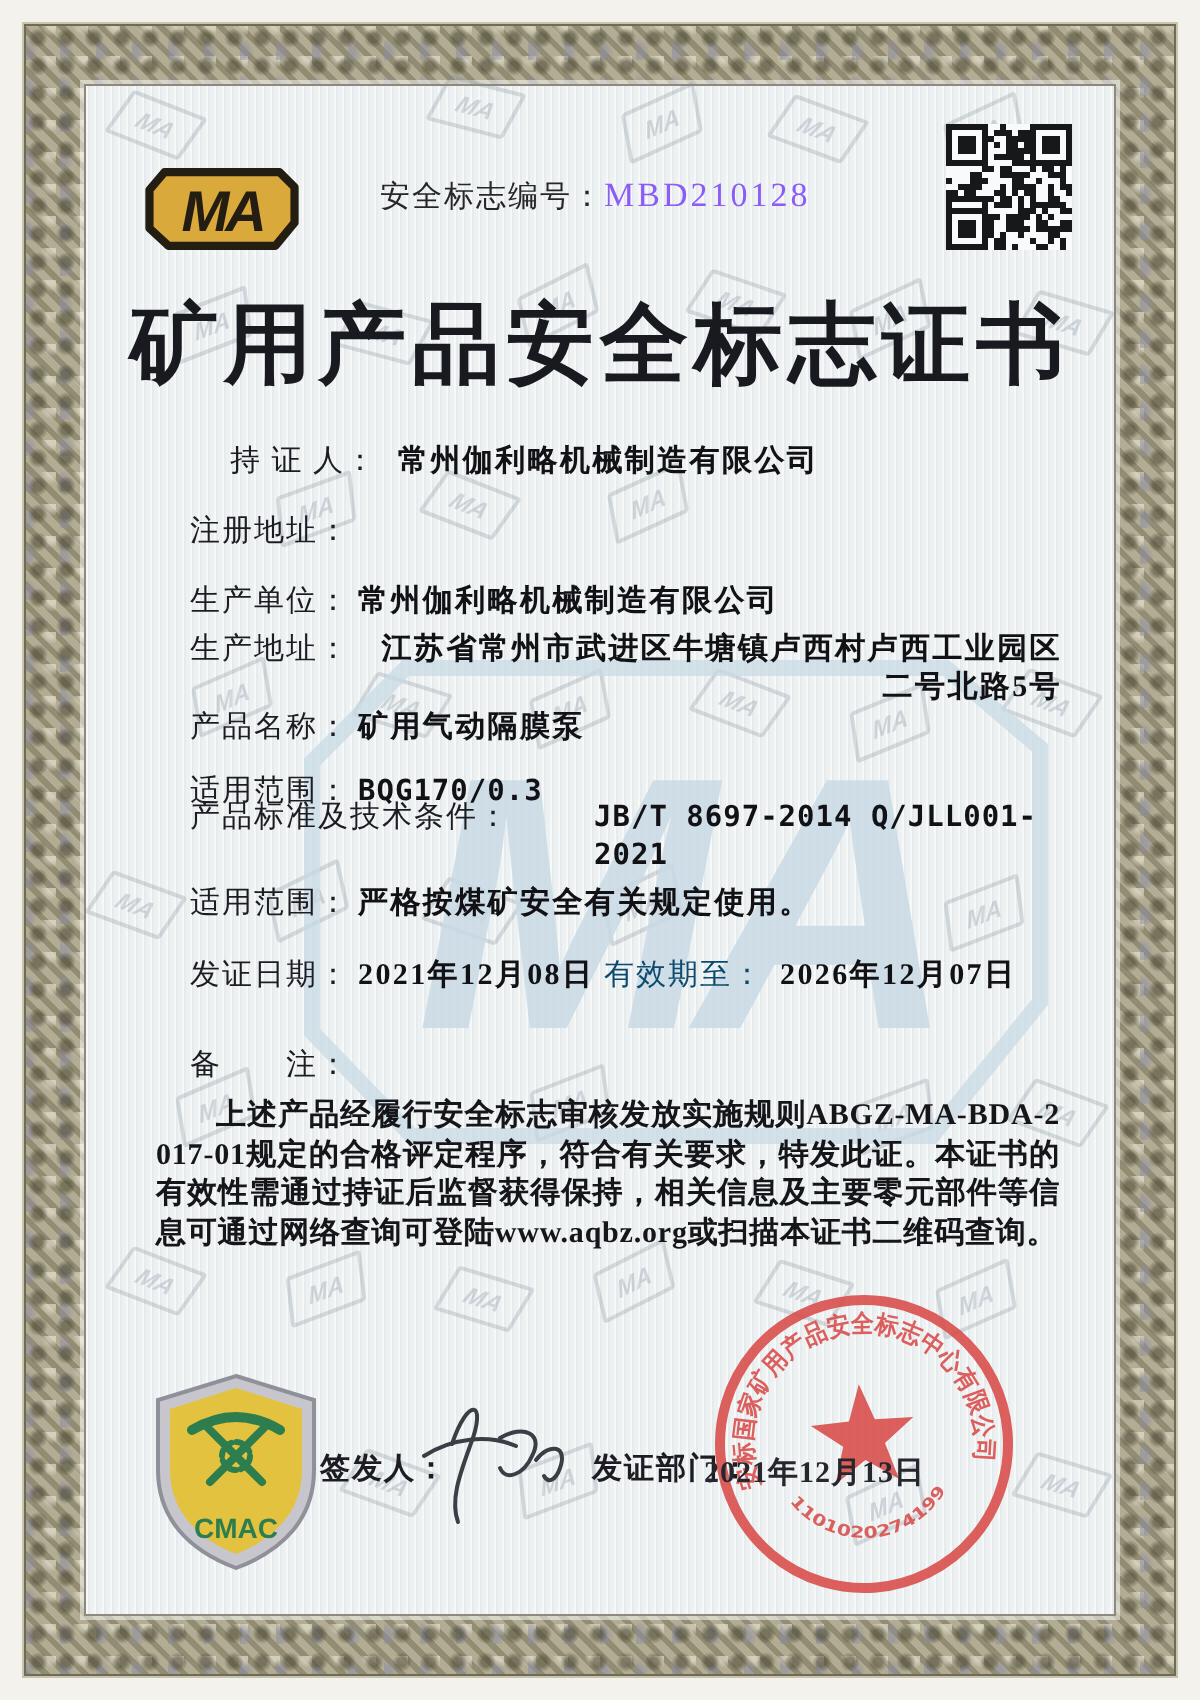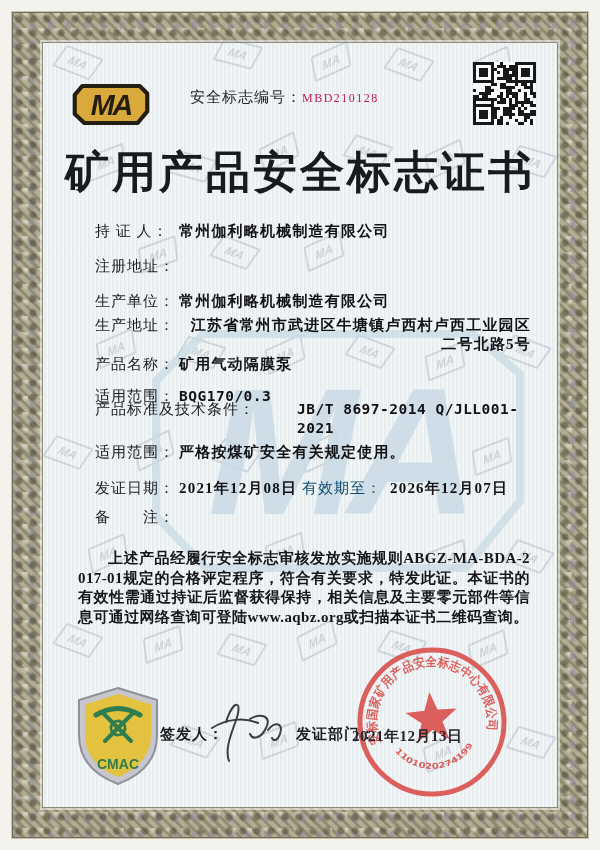--- a/index.html
+++ b/index.html
@@ -39,21 +39,21 @@
     color:rgba(128,140,152,.30);border-radius:2px;
     display:flex;align-items:center;justify-content:center;
     font:italic 900 12px "Liberation Sans",sans-serif;letter-spacing:0;
   }
   .wm-big{position:absolute;left:148px;top:326px;z-index:2;pointer-events:none;}
 
   .content{position:absolute;inset:0;z-index:5;}
 
   .ma-logo{position:absolute;left:72px;top:79px;}
   .certline{position:absolute;left:190px;top:88px;font-size:15px;color:#26262b;letter-spacing:1px;}
-  .certline .num{font-size:12px;letter-spacing:1.5px;color:#be185d;}
+  .certline .num{font-size:17px;letter-spacing:1.5px;color:#8b5cf6;}
   .qr{position:absolute;left:473px;top:62px;}
 
   .title{
     position:absolute;left:0;right:0;top:143px;text-align:center;
     font-size:44px;font-weight:700;color:#191a1f;letter-spacing:3px;
   }
 
   .frow{position:absolute;left:95px;width:436px;display:flex;align-items:flex-start;
     font-size:15px;color:#17171c;line-height:19px;}
   .frow .flabel{width:84px;flex:0 0 auto;letter-spacing:1px;color:#1c1c22;}
@@ -391,21 +391,21 @@
         <rect x="27" y="60" width="3" height="3" fill="#17181a"></rect>
         <rect x="33" y="60" width="3" height="3" fill="#17181a"></rect>
         <rect x="45" y="60" width="3" height="3" fill="#17181a"></rect>
         <rect x="48" y="60" width="3" height="3" fill="#17181a"></rect>
         <rect x="57" y="60" width="3" height="3" fill="#17181a"></rect>
       </svg>
 
     <div class="title">矿用产品安全标志证书</div>
 
     <div id="fields">
-        <div class="frow" style="top: 222px;">
+        <div class="frow" style="top: 222px; margin-left: 20px;">
           <span class="flabel">持 证 人：</span>
           <span class="fvalue">常州伽利略机械制造有限公司</span>
         </div>
         <div class="frow" style="top: 257px;">
           <span class="flabel">注册地址：</span>
         </div>
         <div class="frow" style="top: 292px;">
           <span class="flabel">生产单位：</span>
           <span class="fvalue">常州伽利略机械制造有限公司</span>
         </div>
@@ -428,21 +428,21 @@
         <div class="frow" style="top: 443px;">
           <span class="flabel">适用范围：</span>
           <span class="fvalue">严格按煤矿安全有关规定使用。</span>
         </div>
         <div class="frow" style="top: 479px;">
           <span class="flabel">发证日期：</span>
           <span class="fvalue fvalue1">2021年12月08日</span>
           <span class="flabel2">有效期至：</span>
           <span class="fvalue">2026年12月07日</span>
         </div>
-        <div class="frow" style="top: 508px; align-items: center;">
+        <div class="frow" style="top: 524px; align-items: center;">
           <span class="flabel">备　　注：</span>
           <span class="fvalue"></span>
         </div>
       </div>
 
     <div class="para">上述产品经履行安全标志审核发放实施规则ABGZ-MA-BDA-2017-01规定的合格评定程序，符合有关要求，特发此证。本证书的有效性需通过持证后监督获得保持，相关信息及主要零元部件等信息可通过网络查询可登陆www.aqbz.org或扫描本证书二维码查询。</div>
 
     <svg class="cmac" width="92" height="102" viewBox="0 0 92 102">
       <path d="M46 3 L85 15 V50 C85 74 70 90 46 99 C22 90 7 74 7 50 V15 Z" fill="#c6c6cc" stroke="#90909a" stroke-width="2"></path>
       <path d="M46 9 L79 19.5 V50 C79 70 66 84 46 92 C26 84 13 70 13 50 V19.5 Z" fill="#e2c23e"></path>

